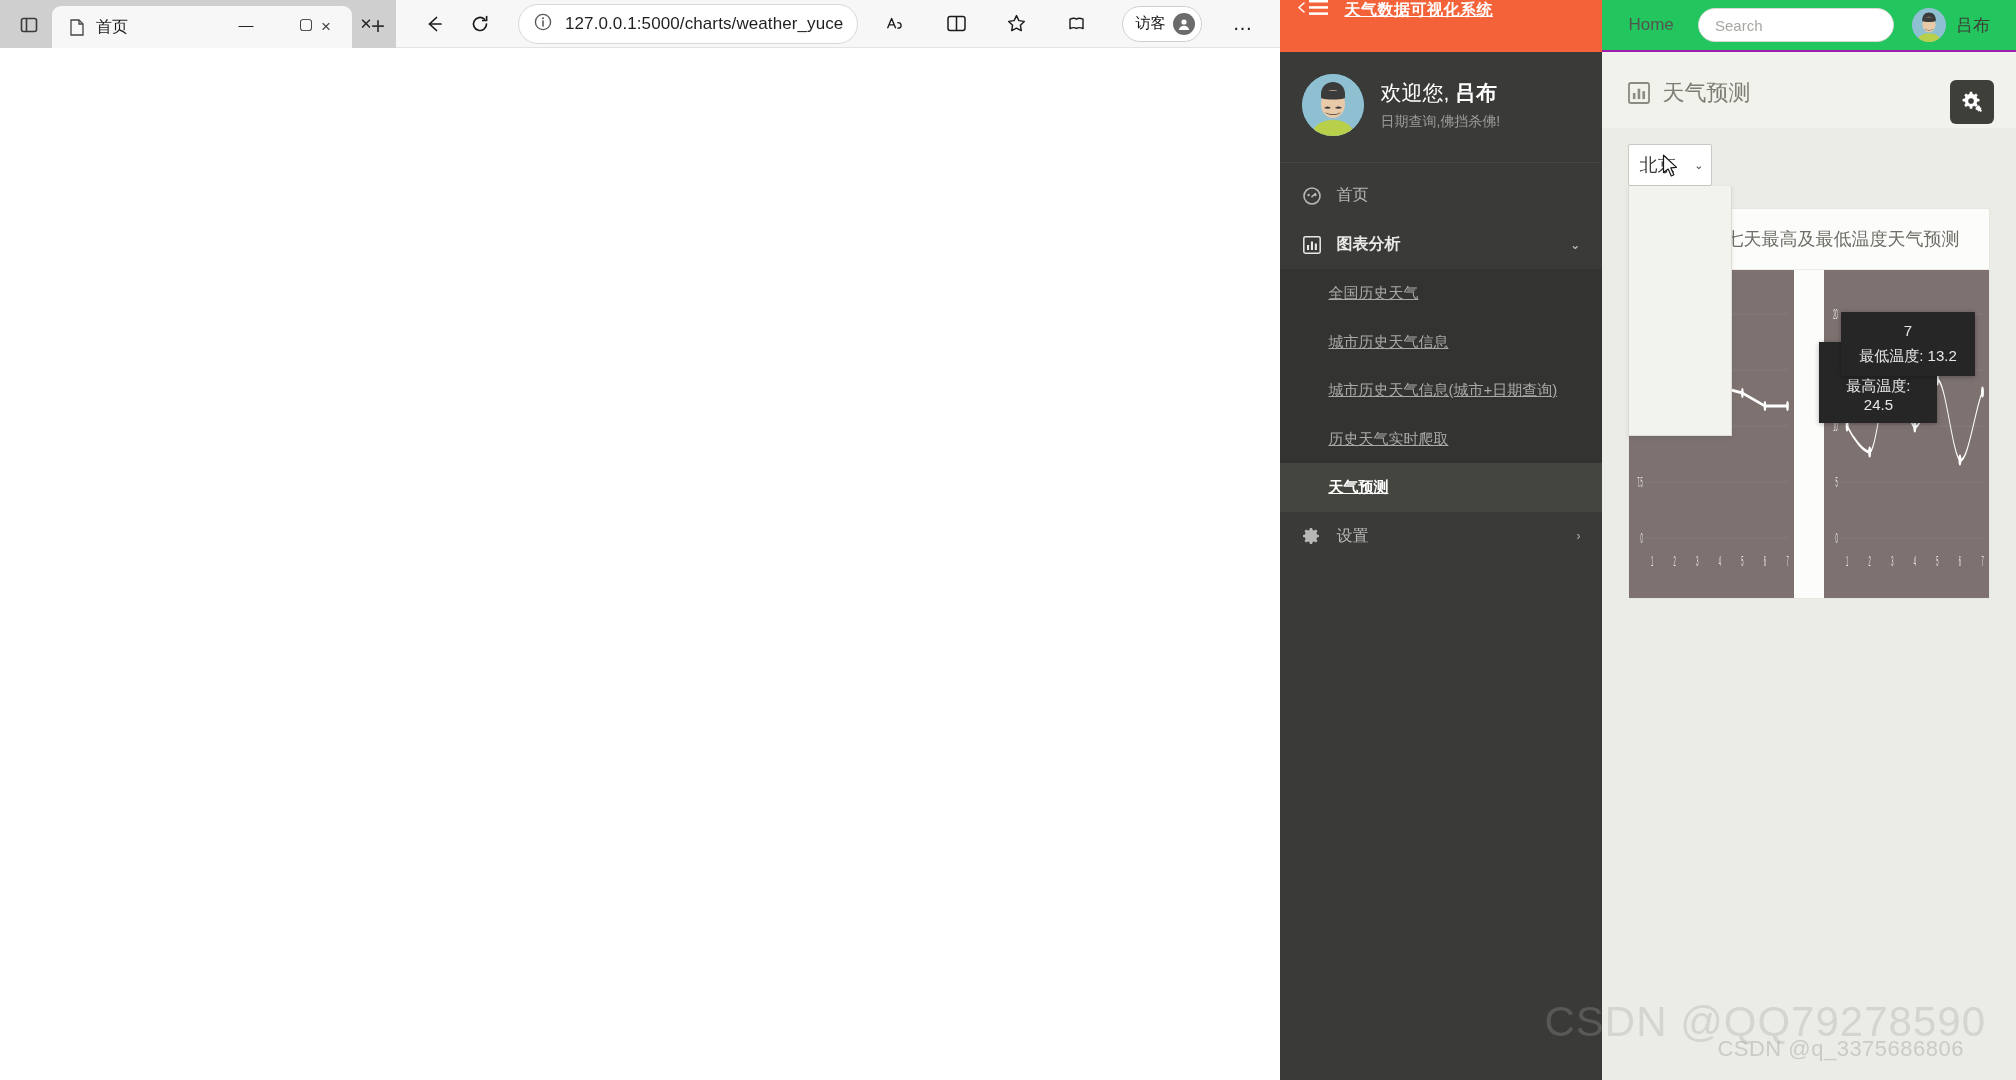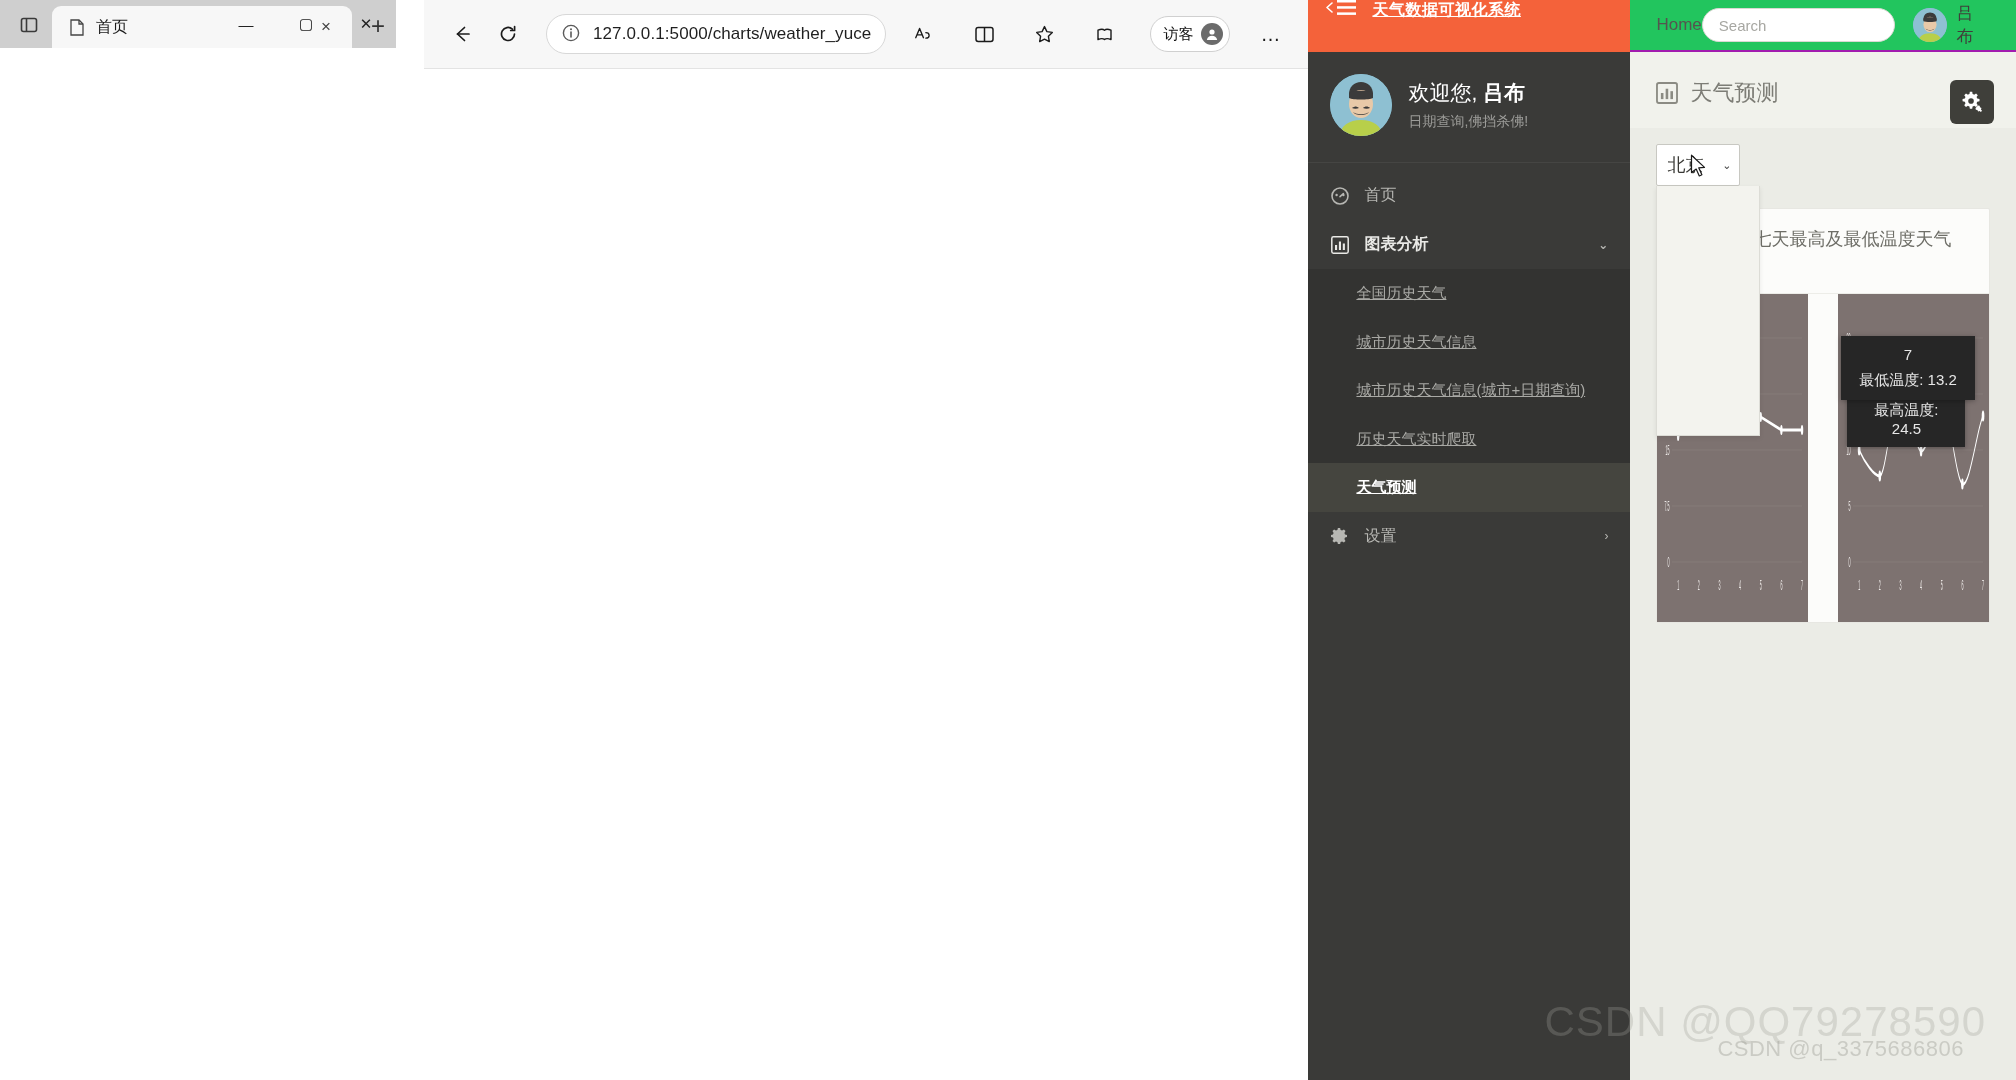--- a/index.html
+++ b/index.html
@@ -28,22 +28,22 @@
     position: relative;
   }
   .tab-favicon { width: 18px; height: 18px; display:flex; align-items:center; justify-content:center;}
   .tab-title { flex: 1; font-size: 16px; color: #1a1a1a; white-space: nowrap; overflow: hidden; }
   .tab-close { width: 28px; height: 28px; display:flex; align-items:center; justify-content:center; border-radius: 4px; color:#444; font-size:17px; }
   .new-tab { width: 36px; height: 36px; display:flex; align-items:center; justify-content:center; margin: 0 0 4px 8px; color:#333; font-size: 24px; font-weight: 300; border-radius:6px;}
   .win-controls { position: absolute; right: 0; top: 0; height: 48px; display: flex; }
   .win-btn { width: 60px; height: 48px; display:flex; align-items:center; justify-content:center; color:#222; font-size:15px;}
 
   .navbar {
-    height: 69px; background: #f7f7f7; display: flex; align-items: center;
-    padding: 0 18px; gap: 6px; border-bottom: 1px solid #e3e3e3; margin-left: 28px;
+    height: 48px; background: #f7f7f7; display: flex; align-items: center;
+    padding: 0 18px; gap: 6px; border-bottom: 1px solid #e3e3e3;
   }
   .nav-icon-btn { width: 40px; height: 40px; display:flex; align-items:center; justify-content:center; border-radius: 50%; color: #1b1b1b; }
   .omnibox {
     flex: 1; height: 40px; background: #fff; border-radius: 20px;
     display: flex; align-items: center; padding: 0 14px; margin: 0 12px;
     border: 1px solid #d8d8d8; gap: 12px;
   }
   .omnibox-url { font-size: 17px; color: #1f1f1f; letter-spacing: .1px; }
   .nav-right { display:flex; align-items:center; gap: 20px; justify-content: flex-end; }
   .profile-pill {

